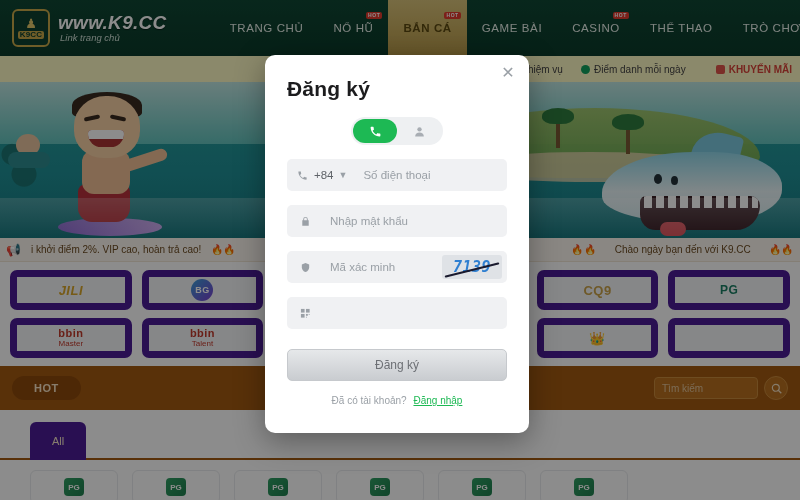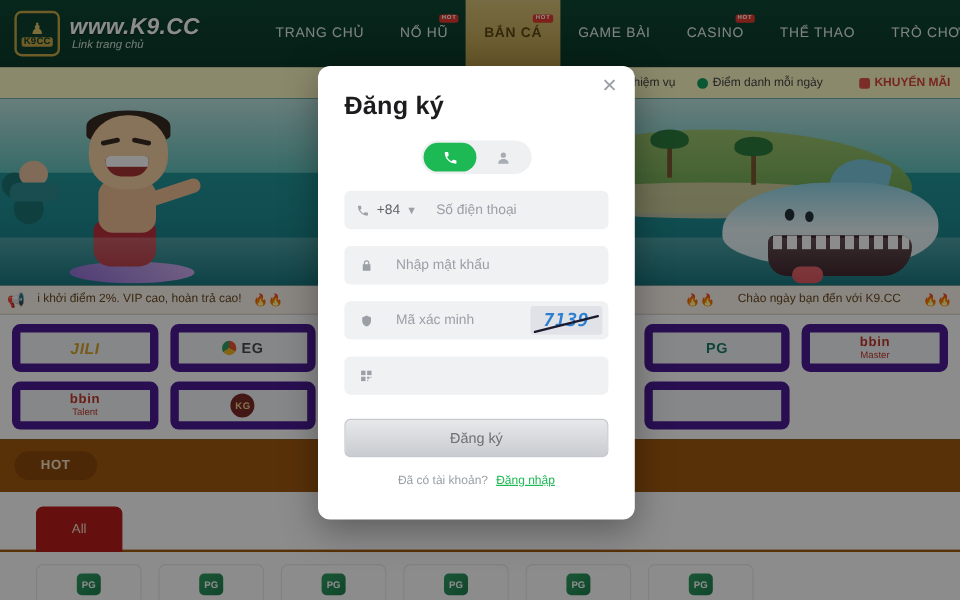--- a/index.html
+++ b/index.html
@@ -205,22 +205,22 @@
     border: 1px solid #c98a3d; display:flex; align-items:center; justify-content:center;
     color:#f3e0c4; font-size: 11px; cursor:pointer;
   }
 
   
   .cattabs {
     position:absolute; left:0; top: 410px; width: 800px; height: 90px; background:#fff;
   }
   .cattab-row { position:relative; height: 38px; margin-top: 12px; border-bottom: 2px solid #a35a12; }
   .cattab {
-    position:absolute; left: 30px; top: 0; width: 72px; height: 38px;
-    background: #b91c1c; color: #f5e3c8; font-size: 11px;
+    position:absolute; left: 30px; top: 0; width: 56px; height: 38px;
+    background: #4c1d95; color: #f5e3c8; font-size: 11px;
     display:flex; align-items:center; justify-content:center;
     border-radius: 6px 6px 0 0;
   }
   .gamerow { display:flex; gap: 14px; padding: 10px 30px 0 30px; }
   .gametile {
     width: 88px; height: 34px; border: 1px solid #e9ebee; border-radius: 6px;
     display:flex; align-items:center; justify-content:center; background:#fff;
   }
   .pgicon { width: 20px; height: 18px; border-radius: 4px;
     background: linear-gradient(135deg,#2f9e63,#1f7f4e); color:#fff; font-size: 8px;
@@ -393,20 +393,23 @@
     <span class="flame">🔥🔥</span>
     <span class="seg">Chào ngày bạn đến với K9.CC</span>
     <span class="flame">🔥🔥</span>
   </div>
 
   <div class="providers">
     <div class="pcard">
       <span class="plogo jili">JILI</span>
     </div>
     <div class="pcard">
+      <span class="plogo bg">BG</span>
+    </div>
+    <div class="pcard">
       <span class="plogo eg">
         <span class="dot"></span>
           <span>EG</span>
       </span>
     </div>
     <div class="pcard"></div>
     <div class="pcard">
       <span class="plogo cq9">CQ9</span>
     </div>
     <div class="pcard">
@@ -430,20 +433,29 @@
     </div>
     <div class="pcard"></div>
     <div class="pcard">
       <span class="plogo crown">👑</span>
     </div>
     <div class="pcard"></div>
   </div>
 
   <div class="hotbar">
     <div class="hotpill">HOT</div>
+    <div class="searchwrap">
+      <input class="searchbox" type="text" placeholder="Tìm kiếm" style="">
+      <div class="searchbtn">
+        <svg width="11" height="11" viewBox="0 0 16 16">
+          <circle cx="7" cy="7" r="5" stroke="currentColor" stroke-width="1.8" fill="none"></circle>
+          <line x1="10.5" y1="10.5" x2="15" y2="15" stroke="currentColor" stroke-width="1.8"></line>
+        </svg>
+      </div>
+    </div>
   </div>
 
   <div class="cattabs">
     <div class="cattab-row">
       <div class="cattab">All</div>
     </div>
     <div class="gamerow">
       <div class="gametile">
           <span class="pgicon">PG</span>
         </div>

